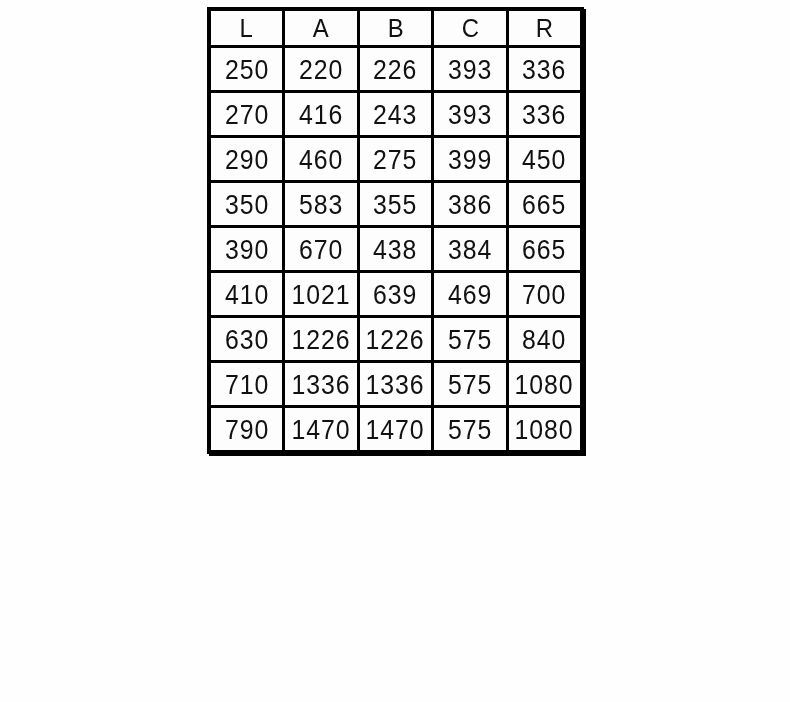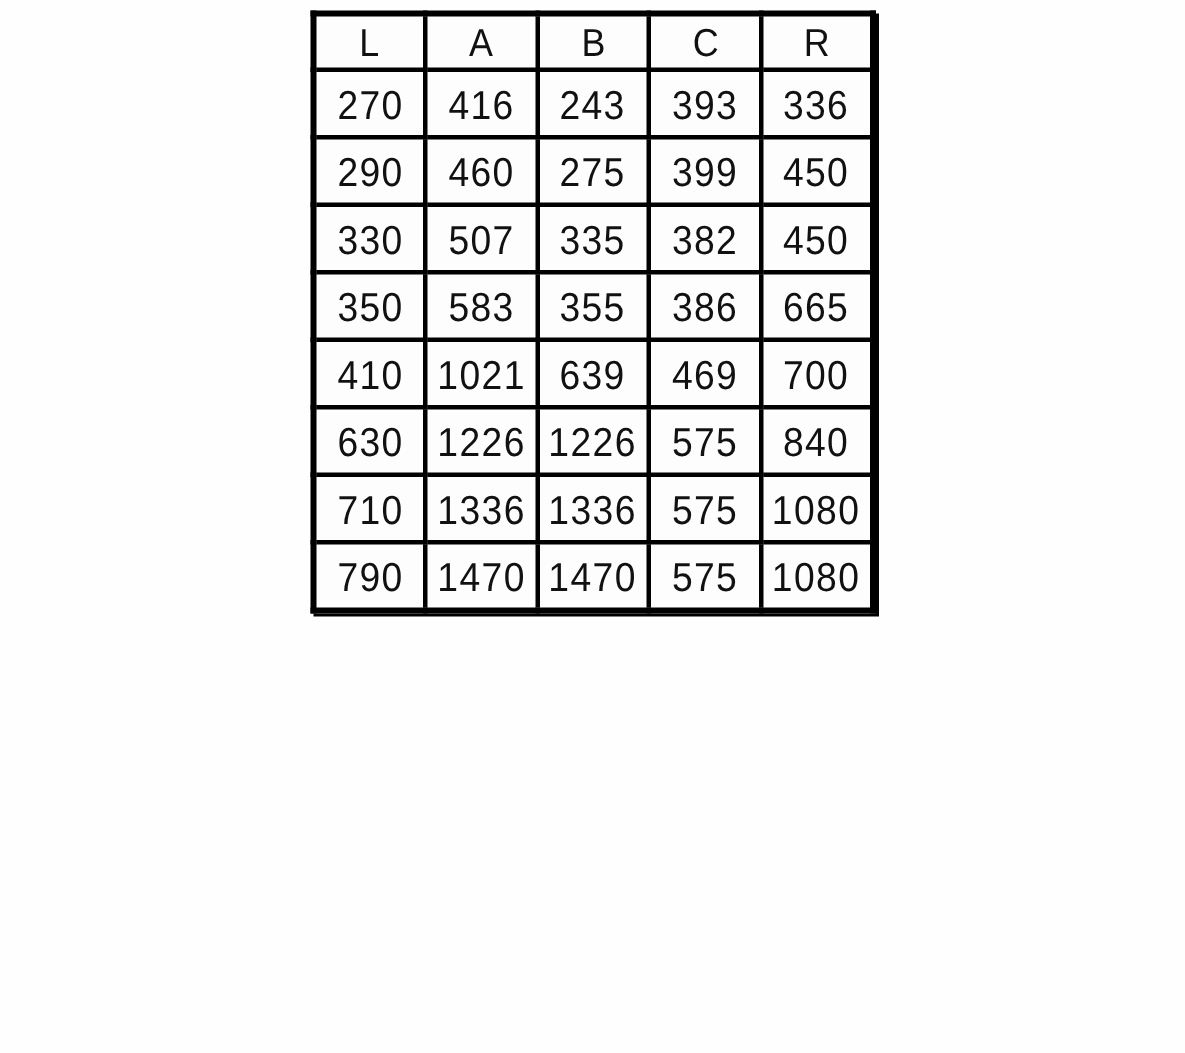--- a/index.html
+++ b/index.html
@@ -81,45 +81,52 @@
         <tr>
           <th><span class="cad-text">L</span></th>
           <th><span class="cad-text">A</span></th>
           <th><span class="cad-text">B</span></th>
           <th><span class="cad-text">C</span></th>
           <th><span class="cad-text">R</span></th>
         </tr>
       </thead>
       <tbody>
           <tr>
+            <td><span class="cad-text">250</span></td>
+            <td><span class="cad-text">220</span></td>
+            <td><span class="cad-text">226</span></td>
+            <td><span class="cad-text">393</span></td>
+            <td><span class="cad-text">336</span></td>
+          </tr>
+          <tr>
             <td><span class="cad-text">270</span></td>
             <td><span class="cad-text">416</span></td>
             <td><span class="cad-text">243</span></td>
             <td><span class="cad-text">393</span></td>
             <td><span class="cad-text">336</span></td>
           </tr>
           <tr>
             <td><span class="cad-text">290</span></td>
             <td><span class="cad-text">460</span></td>
             <td><span class="cad-text">275</span></td>
             <td><span class="cad-text">399</span></td>
             <td><span class="cad-text">450</span></td>
           </tr>
           <tr>
-            <td><span class="cad-text">330</span></td>
-            <td><span class="cad-text">507</span></td>
-            <td><span class="cad-text">335</span></td>
-            <td><span class="cad-text">382</span></td>
-            <td><span class="cad-text">450</span></td>
-          </tr>
-          <tr>
             <td><span class="cad-text">350</span></td>
             <td><span class="cad-text">583</span></td>
             <td><span class="cad-text">355</span></td>
             <td><span class="cad-text">386</span></td>
+            <td><span class="cad-text">665</span></td>
+          </tr>
+          <tr>
+            <td><span class="cad-text">390</span></td>
+            <td><span class="cad-text">670</span></td>
+            <td><span class="cad-text">438</span></td>
+            <td><span class="cad-text">384</span></td>
             <td><span class="cad-text">665</span></td>
           </tr>
           <tr>
             <td><span class="cad-text">410</span></td>
             <td><span class="cad-text">1021</span></td>
             <td><span class="cad-text">639</span></td>
             <td><span class="cad-text">469</span></td>
             <td><span class="cad-text">700</span></td>
           </tr>
           <tr>

